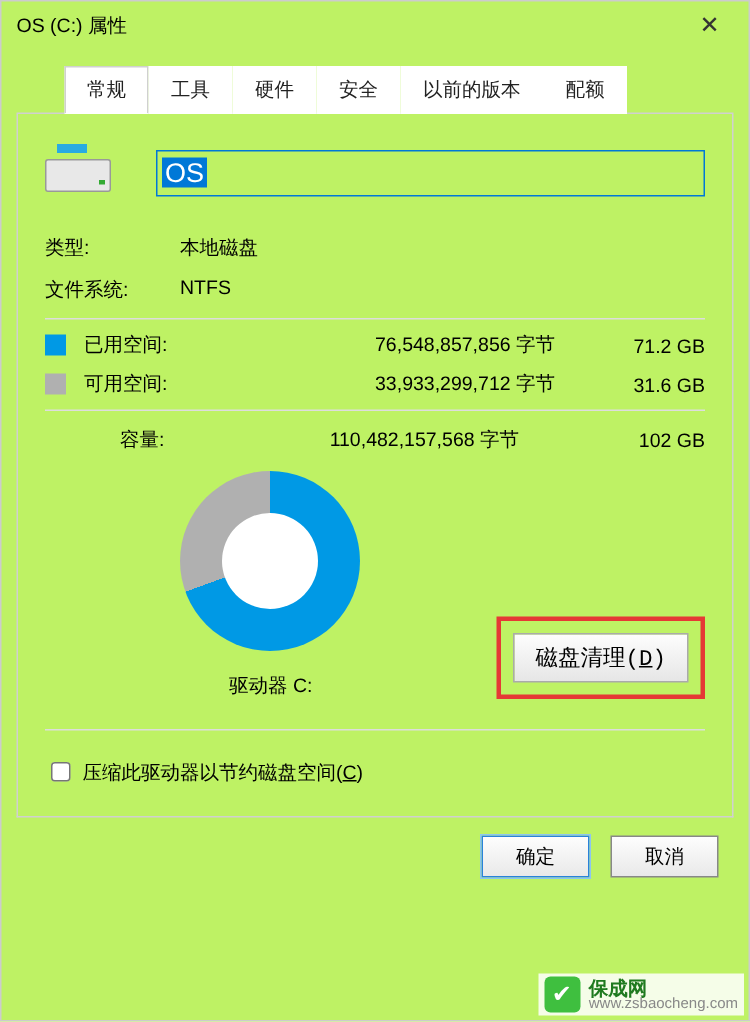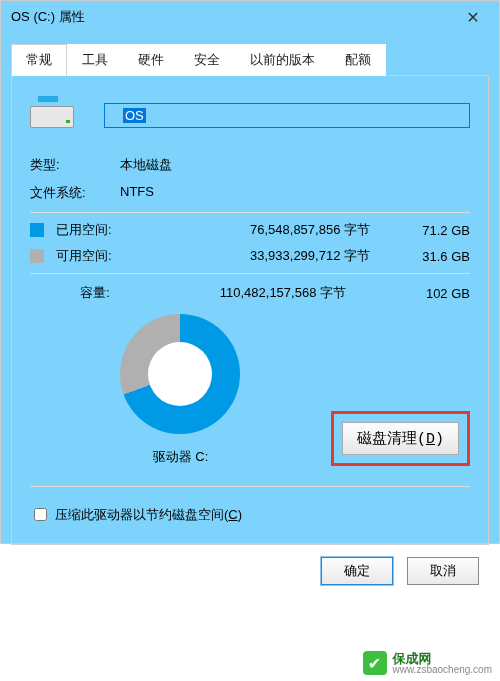--- a/index.html
+++ b/index.html
@@ -6,35 +6,35 @@
 body {
   margin: 0;
   font-family: "Microsoft YaHei", "Segoe UI", sans-serif;
   font-size: 13px;
   background: #fff;
   width: 500px;
   height: 681px;
   overflow: hidden;
   position: relative;
 }
-.window { width: 500px; height: 544px; border: 1px solid #ccc; background: #7dd3fc; }
+.window { width: 500px; height: 681px; border: 1px solid #ccc; background: #bef264; }
 .titlebar { display: flex; align-items: center; justify-content: space-between; height: 32px; padding: 0 6px 0 10px; }
 .titlebar .title { font-size: 13px; color: #000; }
 .titlebar .close { width: 40px; height: 26px; display: flex; align-items: center; justify-content: center; font-size: 16px; color: #333; cursor: pointer; }
 .content { padding: 6px 10px 10px 10px; }
 .tabs { border-bottom: 1px solid #d0d0d0; display: flex; margin-top: 4px; }
 .tab { padding: 6px 14px; font-size: 13px; color: #222; cursor: pointer; border: 1px solid transparent; border-bottom: none; position: relative; top: 1px; background: #fff; }
-.tab.active { border-color: #d0d0d0; border-bottom: 1px solid #fff; }
+.tab.active { border-color: #d0d0d0; border-bottom: 1px solid #fff; margin-left: 32px; }
 .panel { padding: 14px 18px 10px 18px; border: 1px solid #d0d0d0; border-top: none; }
 .icon-row { display: flex; align-items: center; gap: 30px; margin-bottom: 22px; margin-top: 6px; }
 .drive-icon { width: 44px; height: 38px; position: relative; }
 .drive-icon .bar { position: absolute; top: 0; left: 8px; width: 20px; height: 6px; background: #29abe2; }
 .drive-icon .body { position: absolute; top: 10px; left: 0; width: 44px; height: 22px; background: #e8e8e8; border: 1px solid #999; border-radius: 2px; }
 .drive-icon .led { position: absolute; top: 24px; left: 36px; width: 4px; height: 3px; background: #3a3; }
-.name-input { flex: 1; border: 1px solid #0078d7; padding: 4px 18px; font-size: 13px; }
+.name-input { flex: 1; border: 1px solid #0078d7; padding: 4px 3px; font-size: 18px; }
 .name-input .sel { background: #0078d7; color: #fff; padding: 0 2px; }
 .kv { display: flex; margin: 10px 0; font-size: 13px; }
 .kv .k { width: 90px; color: #000; }
 .kv .v { color: #000; }
 hr.sep { border: none; border-top: 1px solid #ddd; margin: 8px 0; }
 .space-row { display: flex; align-items: center; margin: 8px 0; font-size: 13px; }
 .sq { width: 14px; height: 14px; margin-right: 12px; }
 .sq.blue { background: #0099e5; }
 .sq.gray { background: #b0b0b0; }
 .space-label { width: 86px; }

